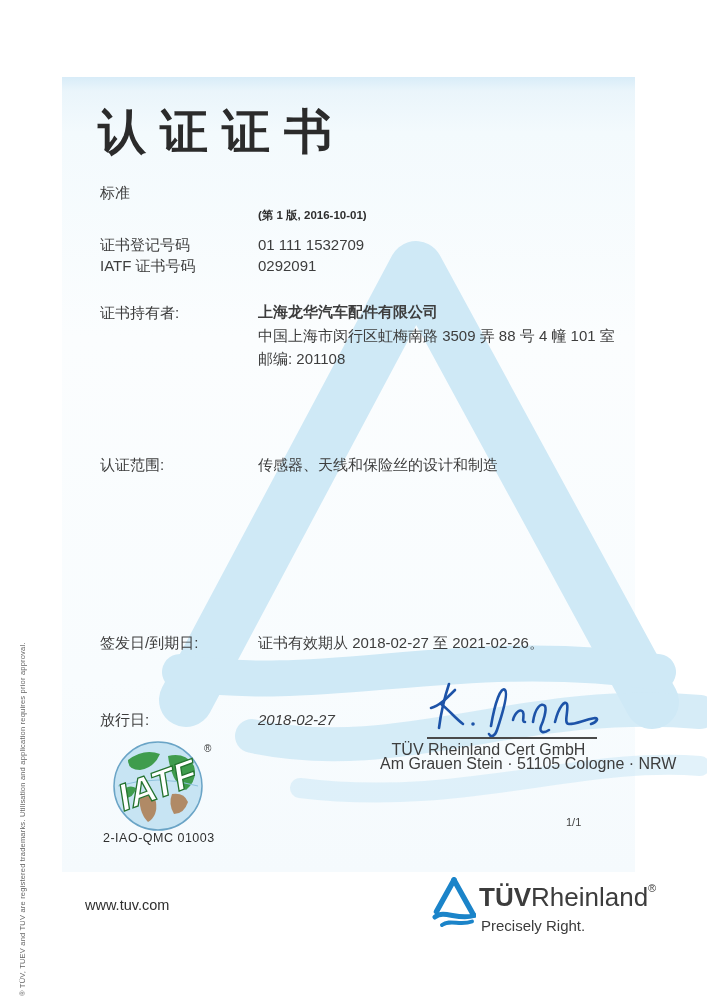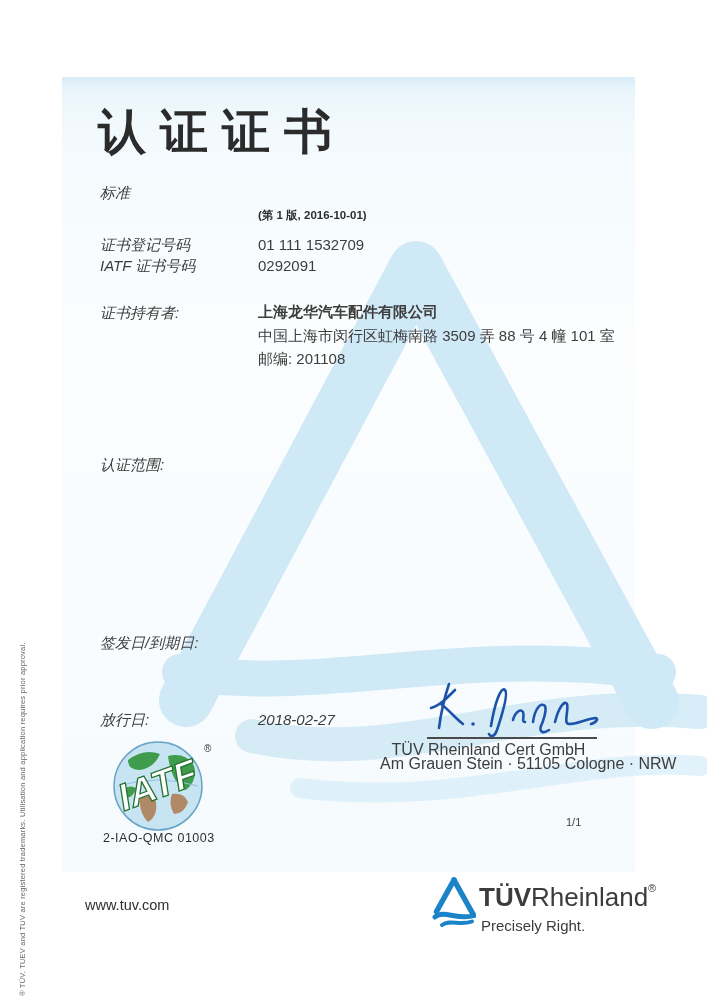--- a/index.html
+++ b/index.html
@@ -10,21 +10,21 @@
     color:#3a3a3a;
   }
   .certificate-page{
     position:absolute;left:62px;top:77px;width:573px;height:795px;z-index:0;
     background:linear-gradient(180deg,#d8ecf8 0px,#eaf5fb 14px,#f3fafd 55px,#fbfdfe 260px,#f8fcfe 600px,#f5fafd 100%);
   }
   .watermark{position:absolute;left:0;top:0;z-index:1;pointer-events:none;}
   .content{position:absolute;left:0;top:0;width:707px;height:1000px;z-index:2;}
   .abs{position:absolute;white-space:nowrap;}
   .cert-title{left:98px;top:100px;font-size:48px;font-weight:bold;letter-spacing:14px;color:#2b2b2b;}
-  .lbl{font-size:15px;color:#3d3d3d;font-style:italic;}
+  .lbl{font-size:15px;color:#3d3d3d;}
   .val{font-size:15px;color:#3d3d3d;}
   .std-val{left:258px;top:179px;font-size:21px;font-weight:bold;color:#2e2e2e;}
   .std-ed{left:258px;top:208px;font-size:11.5px;font-weight:bold;color:#2e2e2e;}
   .holder-name{font-weight:bold;}
   .sig-line{left:427px;top:737px;width:170px;height:1.5px;background:#4a4a4a;}
   .issuer{left:380px;width:217px;text-align:center;font-size:16px;color:#3d3d3d;}
   .iatf-code{left:103px;top:831px;font-size:12.5px;color:#2f2f2f;letter-spacing:.5px;}
   .page-num{left:566px;top:816px;font-size:11px;color:#444;}
   .website{left:85px;top:897px;font-size:14.5px;color:#2f2f2f;}
   .brand{left:479px;top:882px;font-size:26px;color:#3c3c3c;}
@@ -63,23 +63,25 @@
   <div class="abs val" style="left:258px;top:236px;">01 111 1532709</div>
   <div class="abs lbl" style="left:100px;top:257px;">IATF 证书号码</div>
   <div class="abs val" style="left:258px;top:257px;">0292091</div>
 
   <div class="abs lbl" style="left:100px;top:304px;">证书持有者:</div>
   <div class="abs val holder-name" style="left:258px;top:303px;">上海龙华汽车配件有限公司</div>
   <div class="abs val" style="left:258px;top:327px;">中国上海市闵行区虹梅南路 3509 弄 88 号 4 幢 101 室</div>
   <div class="abs val" style="left:258px;top:350px;">邮编: 201108</div>
 
   <div class="abs lbl" style="left:100px;top:456px;">认证范围:</div>
+  <div class="abs val" style="left:258px;top:456px;">传感器、天线和保险丝的设计和制造</div>
 
 
   <div class="abs lbl" style="left:100px;top:634px;">签发日/到期日:</div>
+  <div class="abs val" style="left:258px;top:634px;">证书有效期从 2018-02-27 至 2021-02-26。</div>
 
   <div class="abs lbl" style="left:100px;top:711px;">放行日:</div>
   <div class="abs val" style="left:258px;top:711px;font-style:italic;">2018-02-27</div>
 
   <svg class="abs" style="left:425px;top:678px;" width="180" height="60" viewBox="0 0 180 60">
     <g fill="none" stroke="#1d53a8" stroke-width="2.6" stroke-linecap="round">
       <path d="M14,50 C16,34 20,18 24,6"></path>
       <path d="M6,30 C14,28 22,20 30,12"></path>
       <path d="M16,26 C24,32 30,40 38,46"></path>
       <path d="M66,48 C70,24 76,8 80,12 C84,16 76,40 72,52 C70,58 66,60 64,56"></path>

